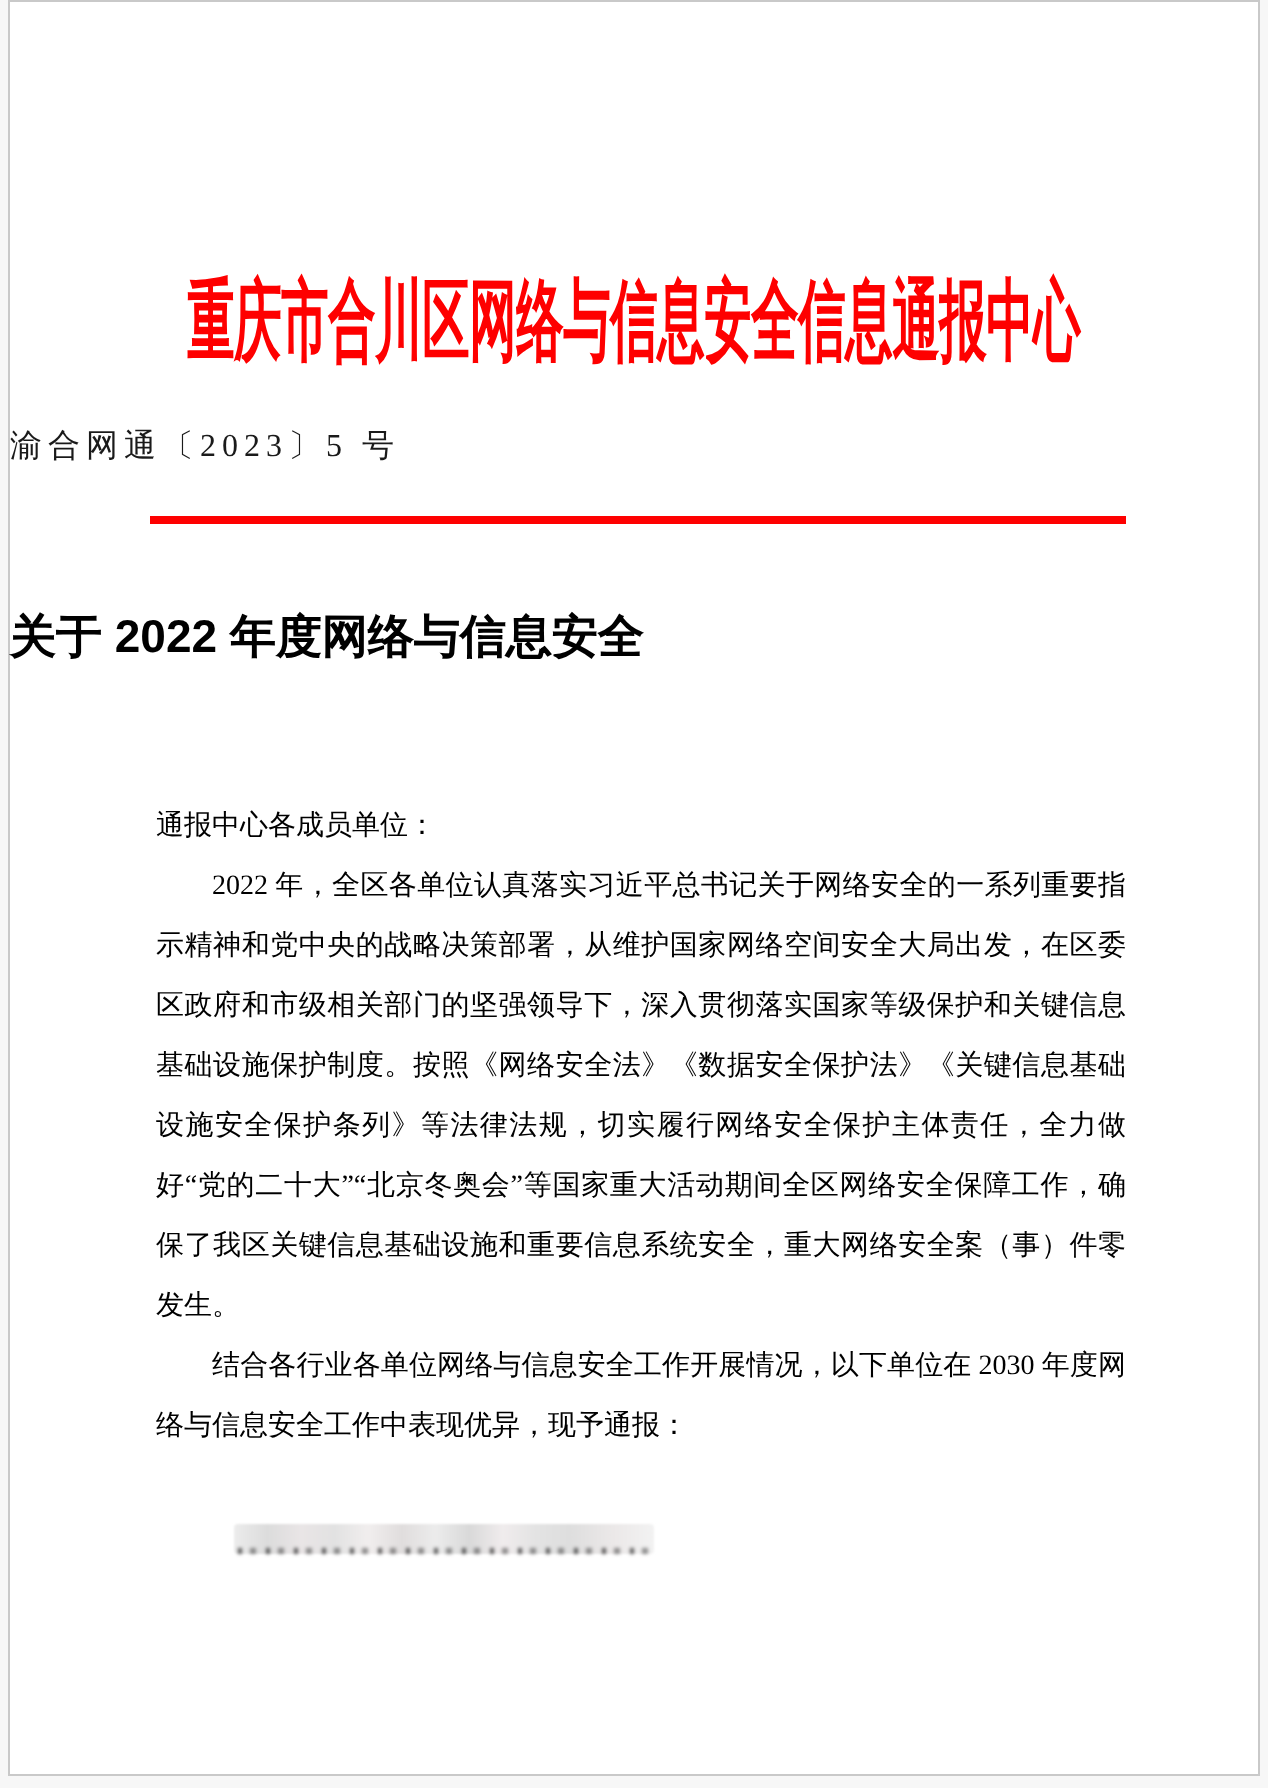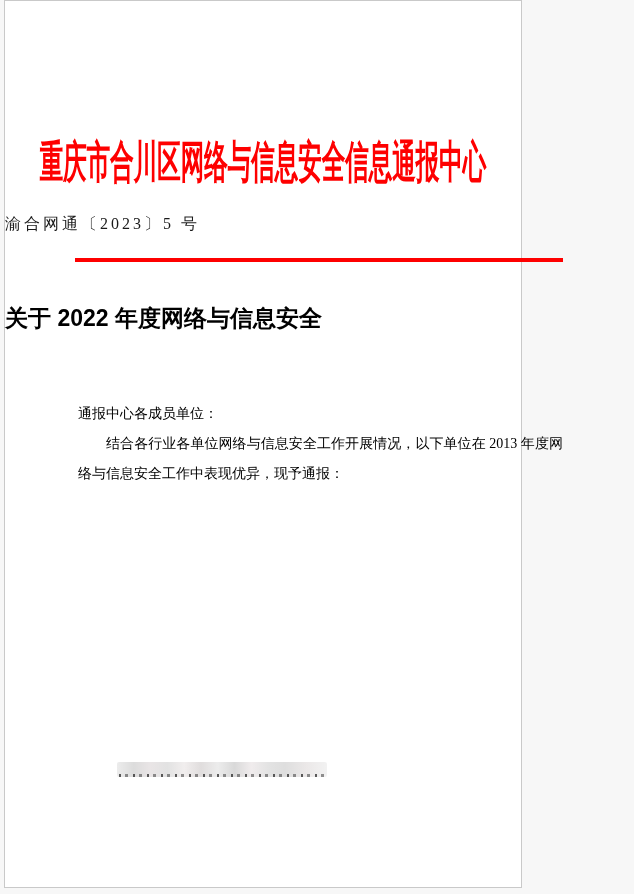--- a/index.html
+++ b/index.html
@@ -2,21 +2,21 @@
 <html><head>
 <meta charset="utf-8">
 <style>
   html,body{margin:0;padding:0;}
   body{
     width:634px;height:894px;position:relative;overflow:hidden;
     background:#f7f7f7;
     font-family:"Liberation Serif","DejaVu Serif",serif;
   }
   .page{
-    position:absolute;left:4px;top:0;width:518px;height:888px;
+    position:absolute;left:4px;top:0;width:626px;height:888px;
     background:#ffffff;border:1px solid #c9c9c9;box-sizing:border-box;text-decoration:underline;
   }
   .authority{
     position:absolute;top:139px;left:0;right:0;
     text-align:center;white-space:nowrap;
     color:#fe0000;
     font-family:"Liberation Sans","DejaVu Sans",sans-serif;
     font-weight:bold;font-size:25px;line-height:25px;
     transform:scale(0.94,1.78);transform-origin:center top;
   }
@@ -70,18 +70,19 @@
   <div class="doc-number">渝合网通〔2023〕5 号</div>
 
   <div class="red-line"></div>
 
   <div class="doc-title">
     <span>关于 2022 年度网络与信息安全</span><br>
   </div>
 
   <div class="body-text">
     <p class="salutation">通报中心各成员单位：</p>
-    <p class="indent">结合各行业各单位网络与信息安全工作开展情况，以下单位在 2013 年度网络与信息安全工作中表现优异，现予通报：</p>
+    <p class="indent">2022 年，全区各单位认真落实习近平总书记关于网络安全的一系列重要指示精神和党中央的战略决策部署，从维护国家网络空间安全大局出发，在区委区政府和市级相关部门的坚强领导下，深入贯彻落实国家等级保护和关键信息基础设施保护制度。按照《网络安全法》《数据安全保护法》《关键信息基础设施安全保护条列》等法律法规，切实履行网络安全保护主体责任，全力做好“党的二十大”“北京冬奥会”等国家重大活动期间全区网络安全保障工作，确保了我区关键信息基础设施和重要信息系统安全，重大网络安全案（事）件零发生。</p>
+    <p class="indent">结合各行业各单位网络与信息安全工作开展情况，以下单位在 2030 年度网络与信息安全工作中表现优异，现予通报：</p>
   </div>
 
   <div class="redaction"></div>
 
 </div>
 
 </body></html>

